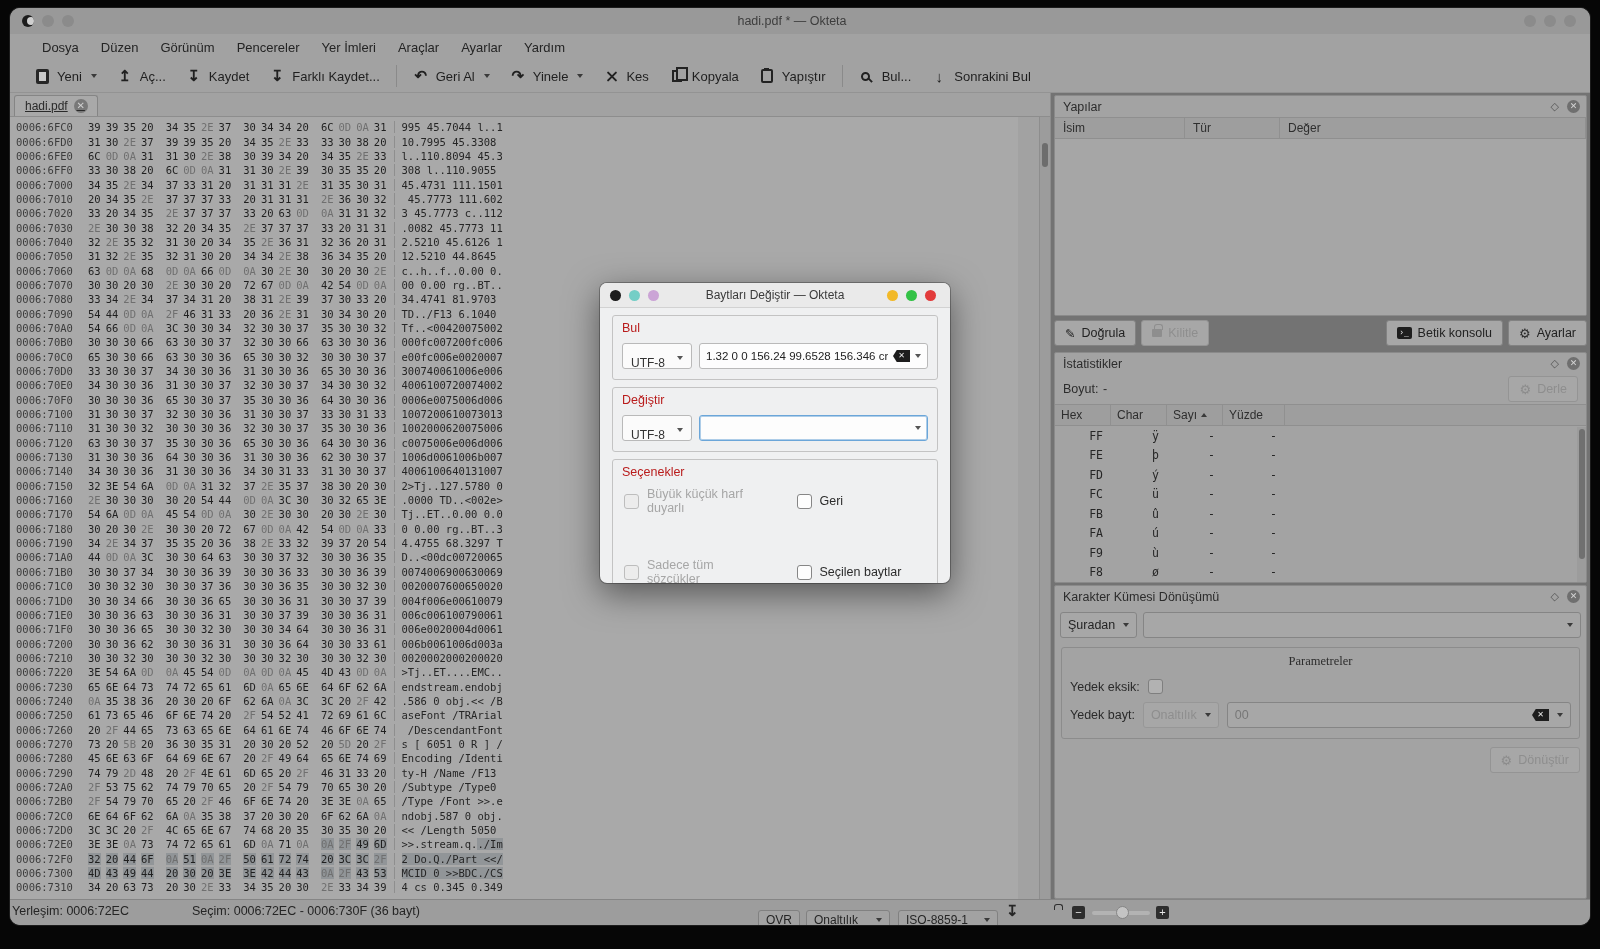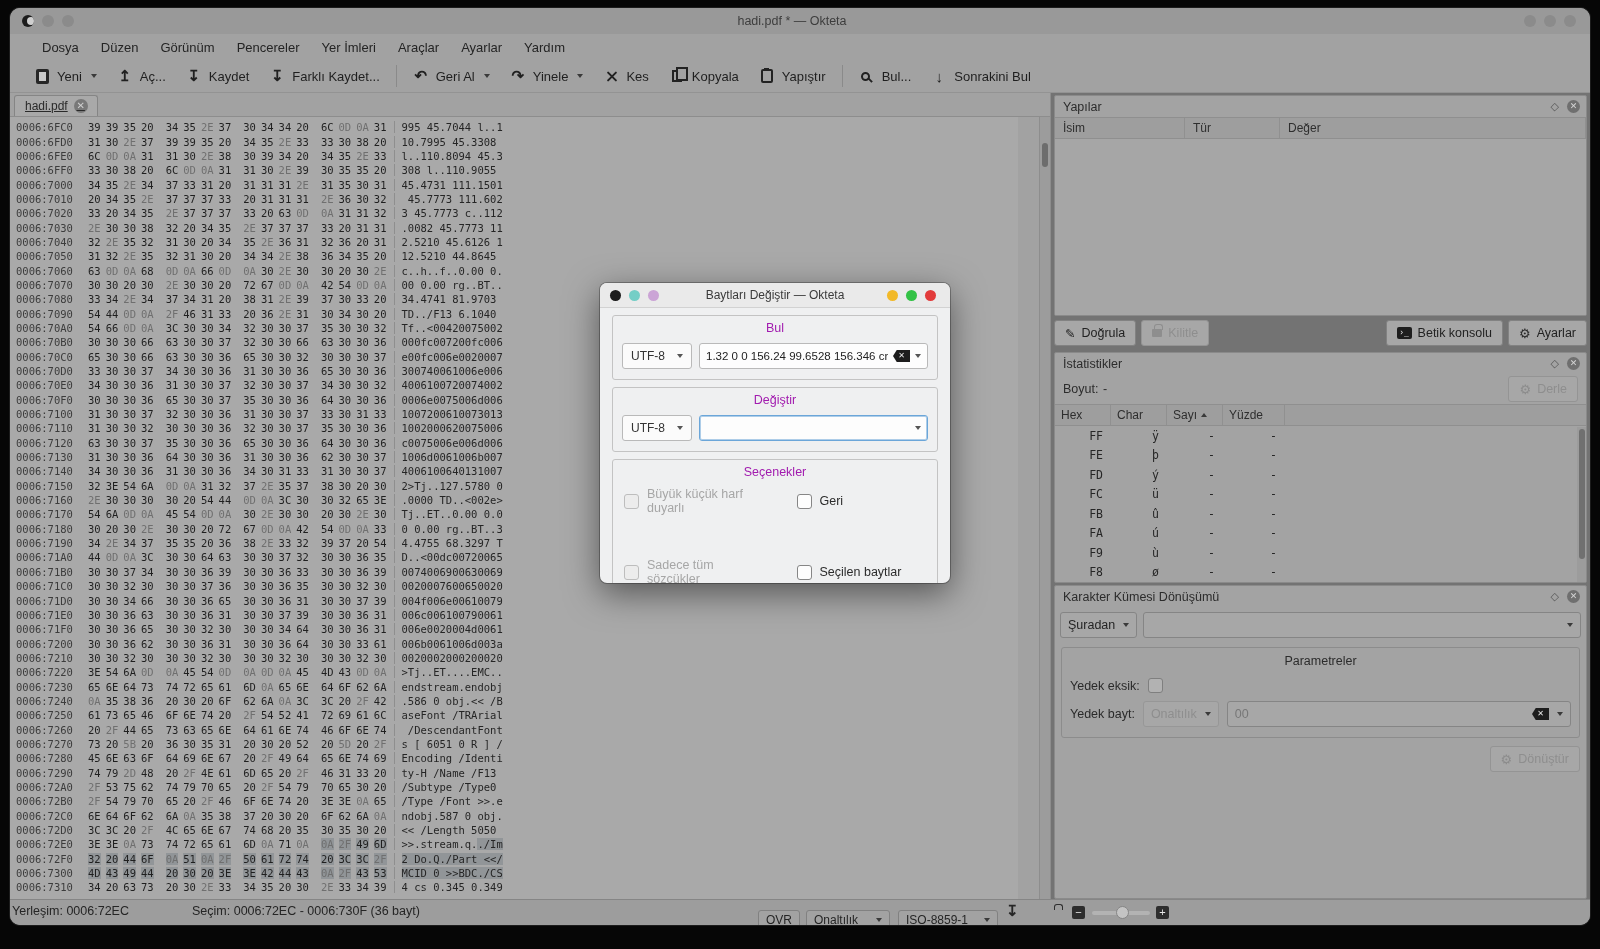--- a/index.html
+++ b/index.html
@@ -96,21 +96,21 @@
   .stats-cell { font-family:"DejaVu Sans Mono", monospace; font-size:11.5px; color:#262626; padding:0 8px; text-align:right; }
   .c-hex { width:56px; } .c-char { width:56px; } .c-sayi { width:56px; } .c-yuzde { width:62px; }
   .stats-scroll { position:absolute; right:0; top:22px; bottom:0; width:9px; background:#9c9c9c; }
   .stats-thumb { position:absolute; left:1.5px; right:1.5px; top:2px; height:130px; background:#707070; border-radius:4px; }
 
   .combo { display:inline-flex; align-items:center; justify-content:space-between; gap:6px; background:#a7a7a7;
            border:1px solid #858585; border-radius:3px; height:24px; padding:12px 7px; font-size:12.5px; color:#242424; }
   .combo.disabled { color:#8e8e8e; border-color:#979797; }
   .from-row { display:flex; align-items:center; gap:6px; padding:5px 5px; }
   .group-box { border:1px solid #8c8c8c; border-radius:3px; margin:4px 6px; padding:4px 8px 10px 8px; }
-  .group-title { text-align:center; font-size:12.5px; color:#2c2c2c; margin:2px 0 10px 0; }
+  .group-title { text-align:center; font-size:12.5px; color:#2c2c2c; margin:2px 0 10px 0;font-family:Liberation Serif, serif; }
   .form-row { display:flex; align-items:center; gap:8px; margin-top:8px; font-size:12.5px; color:#2a2a2a; }
   .cb { width:15px; height:15px; border:1px solid #7f7f7f; border-radius:3px; background:#b2b2b2; flex:none; }
   .donustur-row { display:flex; justify-content:flex-end; padding:4px 6px 6px 6px; }
 
   .clear-icon { width:17px; height:12px; background:#1d1d1d; color:#e8e8e8; font-size:8px; line-height:12px; text-align:center;
                 clip-path:polygon(0 50%, 22% 0, 100% 0, 100% 100%, 22% 100%); flex:none; }
 
   
   .statusbar { height:26px; border-top:1px solid #858585; background:#9d9d9d; position:relative; flex:none; font-size:12.5px; color:#252525; }
   .sb-item { position:absolute; top:4px; }
@@ -127,23 +127,23 @@
   .gear.gray { color:#8c8c8c; }
 
   
   .dialog { position:absolute; left:600px; top:283px; width:350px; height:300px; background:#eff0f1; border-radius:7px;
             box-shadow:0 10px 34px rgba(0,0,0,0.5), 0 0 0 1px #7a7a7a; display:flex; flex-direction:column; overflow:hidden; }
   .dlg-titlebar { height:25px; background:#eaeaea; border-bottom:1px solid #d2d2d2; display:flex; align-items:center; position:relative; flex:none; }
   .ddot { width:11px; height:11px; border-radius:50%; }
   .dlg-title { position:absolute; left:0; right:0; text-align:center; font-size:12px; color:#3b3b3b; }
   .dlg-body { flex:1; padding:7px 12px 10px 12px; display:flex; flex-direction:column; }
   .dgroup { border:1px solid #c3c3c3; border-radius:3px; padding:5px 9px 10px 9px; margin-bottom:7px; background:#eff0f1; }
-  .dgroup-title { text-align:center; font-size:12.5px; color:#a21caf; margin-bottom:8px; }
+  .dgroup-title { text-align:left; font-size:12.5px; color:#b91c1c; margin-bottom:8px; }
   .drow { display:flex; align-items:center; gap:7px; }
-  .enc-combo { display:inline-flex; align-items:center; justify-content:space-between; width:70px; height:26px; padding:12px 8px;
+  .enc-combo { display:inline-flex; align-items:flex-start; justify-content:space-between; width:70px; height:26px; padding:12px 8px;
                background:#fbfbfb; border:1px solid #b9b9b9; border-radius:3px; font-size:12px; color:#333; flex:none; }
   .field { flex:1; display:flex; align-items:center; height:26px; background:#fdfdfd; border:1px solid #b9b9b9; border-radius:3px; padding:0 6px; gap:5px; min-width:0; }
   .field.focused { border-color:#6ba6d9; box-shadow:0 0 0 1px #aecde8 inset; }
   .field-text { flex:1; font-size:11.5px; color:#222; white-space:nowrap; overflow:hidden; }
   .dcaret { display:inline-block; width:0; height:0; border-left:3.5px solid transparent; border-right:3.5px solid transparent; border-top:4px solid #555; flex:none; }
   .opt-grid { display:grid; grid-template-columns:1fr 1fr; row-gap:9px; column-gap:4px; padding:0 2px;gap:43px; }
   .opt { display:flex; align-items:center; gap:8px; font-size:12.5px; color:#2c2c2c; }
   .opt .cbd { width:15px; height:15px; border:1px solid #868686; border-radius:3px; background:#fdfdfd; flex:none; }
   .opt.disabled { color:#a6a6a6; }
   .opt.disabled .cbd { border-color:#bdbdbd; background:#ececec; }

